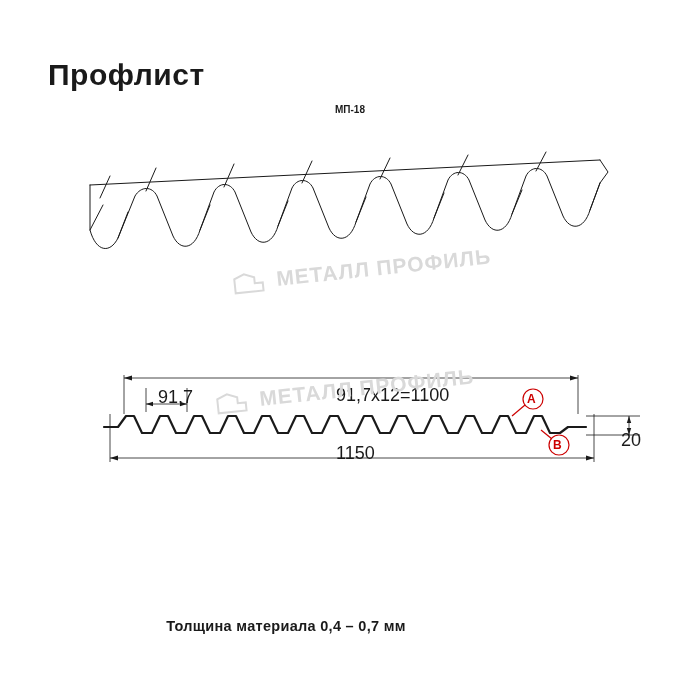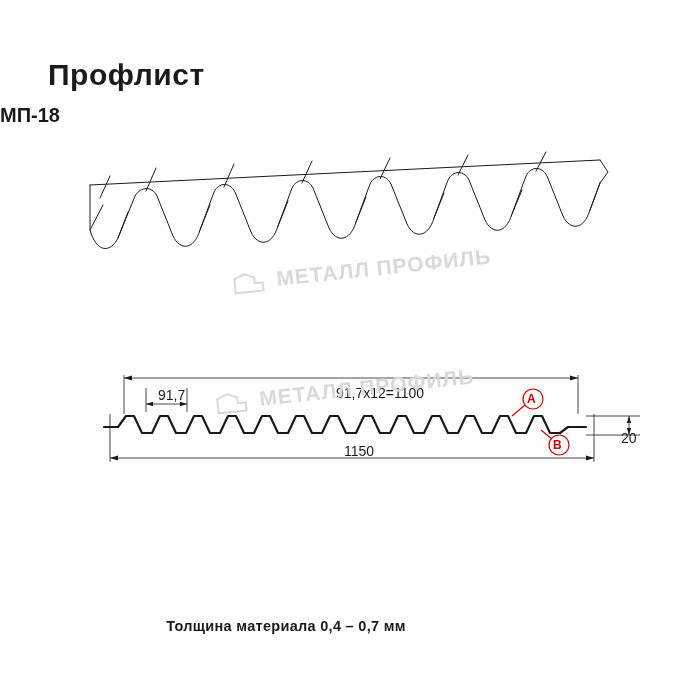--- a/index.html
+++ b/index.html
@@ -29,22 +29,22 @@
     font-weight: bold;
     letter-spacing: 0.5px;
     color: #1a1a1a;
     padding-left: 48px;
   }
   .subtitle {
     position: absolute;
     top: 104px;
     left: 0;
     width: 700px;
-    text-align: left;
-    font-size: 20px;
+    text-align: center;
+    font-size: 10px;
     font-weight: bold;
     color: #1a1a1a;
   }
   .footer-note {
     position: absolute;
     top: 618px;
     left: 0;
     width: 572px;
     text-align: center;
     font-size: 14.5px;
@@ -71,27 +71,27 @@
   }
   .wm1 { top: 258px; left: 232px; transform: rotate(-6deg); }
   .wm2 { top: 378px; left: 215px; transform: rotate(-6deg); }
   .wm-mark {
     display: inline-block;
     vertical-align: middle;
     margin-right: 8px;
   }
   .dimtext {
     position: absolute;
-    font-size: 14px;
+    font-size: 18px;
     color: #1a1a1a;
     white-space: nowrap;
   }
   .dim-1100 { top: 385px; left: 299px; margin-left: 37px; }
   .dim-917  { top: 387px; left: 158px; }
-  .dim-1150 { top: 443px; left: 344px; }
+  .dim-1150 { top: 443px; left: 336px; }
   .dim-18   { top: 430px; left: 621px; }
   .callout-label {
     position: absolute;
     font-size: 12px;
     font-weight: bold;
     color: #cc0000;
   }
   .callout-a { top: 392px; left: 527px; }
   .callout-b { top: 438px; left: 553px; }
 </style>

